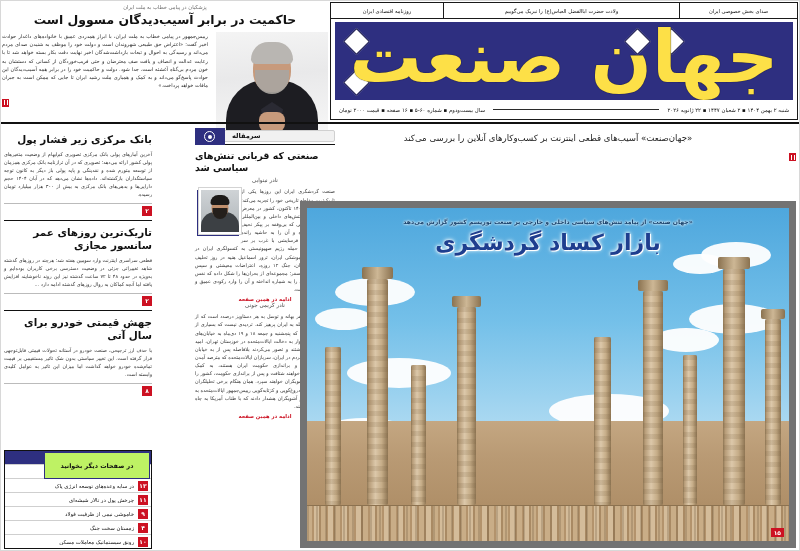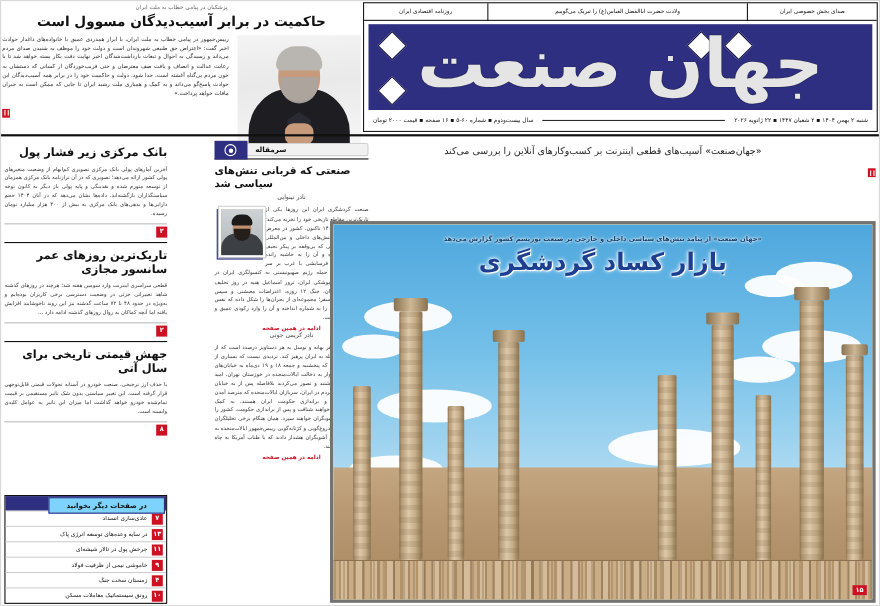--- a/index.html
+++ b/index.html
@@ -48,22 +48,22 @@
     position: relative;
     height: 78px;
     background: #2e2f80;
     margin: 3px 4px 0 4px;
     overflow: hidden;
   }
   .mh-logo .logo-text {
     position: absolute;
     inset: 0;
     display: flex; align-items: center; justify-content: center;
-    color: #e5e5e5;
-    font-size: 62px;
+    color: #fde047;
+    font-size: 72px;
     font-weight: 700;
     letter-spacing: -2px;
     font-family: "DejaVu Sans", "Liberation Sans", sans-serif;
     text-shadow: 0 0 1px #000;
     padding-bottom: 8px;
   }
   .mh-logo .diamond {
     position: absolute; width: 19px; height: 19px;
     background: #fff; transform: rotate(45deg);
     border: 1px solid #11114a;
@@ -186,21 +186,21 @@
     position: absolute; bottom: 2px; left: 4px; width: 148px;
     border: 1px solid #111; background: #fff;
   }
   .index-head {
     position: relative;
     height: 13px; background: #2e2f80;
     display: flex; align-items: center;
   }
   .index-head .tab {
     position: absolute; top: 1px; right: 1px;
-    height: 15px; background: #7dd3fc;
+    height: 27px; background: #bef264;
     border: 1px solid #2e2f80;
     width: 106px; display: flex; align-items: center; justify-content: center; text-align: right;
   }
   .index-head .tab span { font-size: 6.4px; font-weight: 700; color: #111; }
   .index-row {
     display: flex; align-items: center; gap: 4px;
     border-top: 1px solid #cfcfcf; padding: 1.5px 3px;
   }
   .index-row:first-of-type { border-top: none; }
   .index-row .lbl {
@@ -289,21 +289,21 @@
     text-align: center; line-height: 1.16; letter-spacing: -0.4px;
     margin-top: 2px;
   }
   .main-sub {
     font-size: 8.6px; color: #222; text-align: center; margin-top: 7px;
   }
   .main-mark { margin-top: 3px; }
 
   .photo-frame {
     position: absolute; top: 75px; right: 0; left: 0; bottom: 0;
-    border: 3px solid #737373; overflow: hidden; background: #fef9c3;
+    border: 7px solid #737373; overflow: hidden; background: #14b8a6;
   }
   
   .sky {
     position: absolute; inset: 0;
     background: linear-gradient(180deg,#4ea7dd 0%, #74c0e9 34%, #a9d8f1 64%, #cfe8f6 100%);
   }
   .cloud {
     position: absolute; background: #fff; border-radius: 50%;
     filter: blur(0.6px); opacity: .95;
   }
@@ -429,21 +429,21 @@
     <div class="lc-item">
       <div class="lc-head">تاریک‌ترین روزهای عمر سانسور مجازی</div>
       <div class="lc-body">قطعی سراسری اینترنت وارد سومین هفته شد؛ هرچند در روزهای گذشته شاهد تغییراتی جزئی در وضعیت دسترسی برخی کاربران بوده‌ایم و به‌ویژه در حدود ۴۸ تا ۷۲ ساعت گذشته نیز این روند ناخوشایند افزایش یافته اما آنچه کماکان به روال روزهای گذشته ادامه دارد ...</div>
       <div class="lc-foot">
         <span class="pg-badge">۲</span>
         <span class="fill"></span>
       </div>
     </div>
 
     <div class="lc-item">
-      <div class="lc-head">جهش قیمتی تاریخی برای سال آتی</div>
+      <div class="lc-head">جهش قیمتی خودرو برای سال آتی</div>
       <div class="lc-body">با حذف ارز ترجیحی، صنعت خودرو در آستانه تحولات قیمتی قابل‌توجهی قرار گرفته است. این تغییر سیاستی بدون شک تاثیر مستقیمی بر قیمت تمام‌شده خودرو خواهد گذاشت اما میزان این تاثیر به عوامل کلیدی وابسته است.</div>
       <div class="lc-foot">
         <span class="pg-badge">۸</span>
         <span class="fill"></span>
       </div>
     </div>
   </div>
 
   <div class="index-box">
     <div class="index-head">

